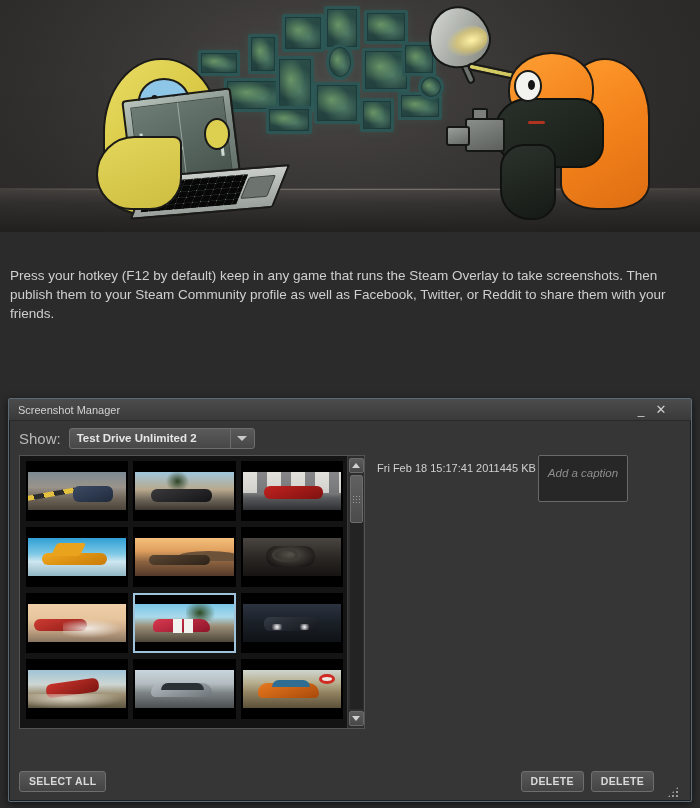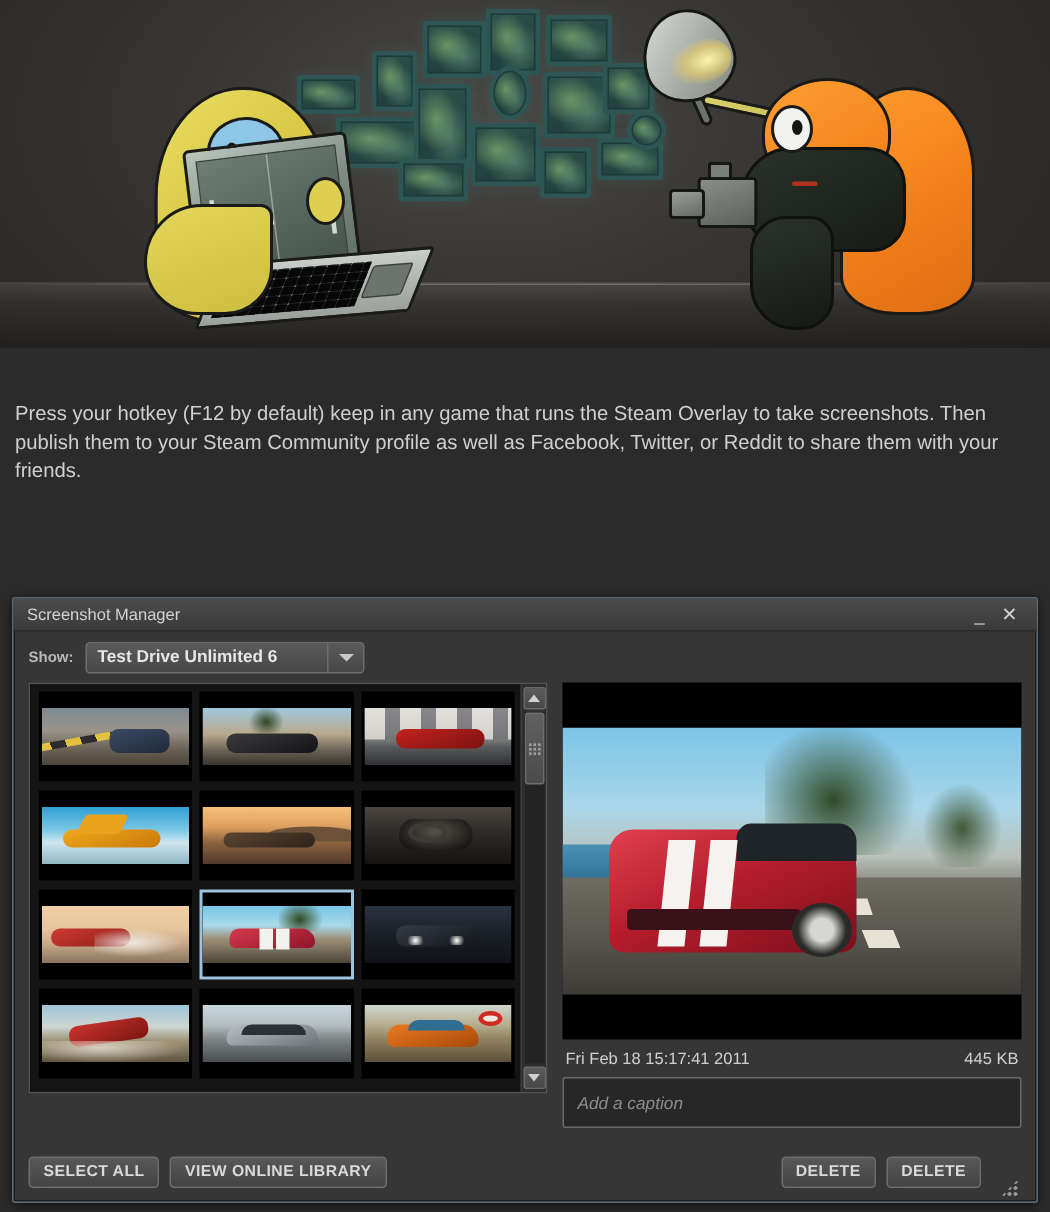--- a/index.html
+++ b/index.html
@@ -179,31 +179,31 @@
     background: #363636;
     border: 1px solid #5b6a77;
     border-radius: 2px;
     box-shadow: 0 0 0 1px #1d1d1d inset, 0 2px 8px rgba(0,0,0,.6);
     display: flex; flex-direction: column;
   }
   .sm-titlebar {
     height: 22px; flex: none;
     background: linear-gradient(180deg,#4c4c4c 0%, #3a3a3a 100%);
     border-bottom: 1px solid #2a2a2a;
-    display: flex; align-items: center; padding: 0 8px 0 9px;
+    display: flex; align-items: center; padding: 0 20px 0 9px;
   }
   .sm-title { font-size: 11px; color: #d2d2d2; flex: 1; }
   .win-btn {
     width: 20px; height: 18px; display: flex; align-items: center; justify-content: center;
     color: #cfcfcf; font-size: 13px; line-height: 1; cursor: default;
   }
   .win-btn.min { font-size: 12px; align-items: flex-end; padding-bottom: 3px; }
 
   .sm-toolbar { height: 34px; flex: none; display: flex; align-items: center; padding: 0 10px; gap: 8px; }
-  .show-label { font-size: 10px; color: #b9b9b9; font-weight: bold; }
+  .show-label { font-size: 15px; color: #b9b9b9; }
   .dropdown {
     width: 186px; height: 21px;
     background: linear-gradient(180deg,#5a5a5a 0%, #474747 100%);
     border: 1px solid #6d6d6d; border-radius: 3px;
     display: flex; align-items: center;
   }
   .dropdown .dd-value { flex: 1; padding: 0 7px; font-size: 11.5px; color: #e6e6e6; font-weight: bold; white-space: nowrap; overflow: hidden; }
   .dropdown .dd-arrow {
     width: 24px; height: 100%; border-left: 1px solid #6d6d6d;
     display: flex; align-items: center; justify-content: center;
@@ -258,21 +258,21 @@
     border: 1px solid #6d6d6d; border-radius: 2px;
     display: flex; align-items: center; justify-content: center;
   }
   .grip-dots {
     width: 9px; height: 9px;
     background-image: radial-gradient(#a9a9a9 40%, transparent 41%);
     background-size: 3px 3px; opacity: .85;
   }
 
   
-  .preview-pane { flex: 1; display: flex; flex-direction: column; min-width: 0; }
+  .preview-pane { flex: 1; display: flex; flex-direction: row; min-width: 0; }
   .preview-frame {
     height: 238px; flex: none; background: #000; position: relative; overflow: hidden;
   }
   .preview-frame .shot { position: absolute; left: 0; right: 0; top: 30px; bottom: 30px; overflow: hidden; }
   .meta-row { display: flex; justify-content: space-between; padding: 7px 2px 6px 2px; font-size: 11px; color: #d0d0d0; }
   .caption-box {
     height: 47px; background: #272727; border: 1px solid #6a6a6a; border-radius: 2px;
     padding: 7px 9px;
   }
   .caption-box .ph { font-size: 11.5px; font-style: italic; color: #8d8d8d; text-align: center; }
@@ -440,21 +440,21 @@
 
   <div class="sm-titlebar">
     <span class="sm-title">Screenshot Manager</span>
     <span class="win-btn min">_</span>
     <span class="win-btn">✕</span>
   </div>
 
   <div class="sm-toolbar">
     <span class="show-label">Show:</span>
     <div class="dropdown">
-      <span class="dd-value">Test Drive Unlimited 6</span>
+      <span class="dd-value">Test Drive Unlimited 2</span>
       <span class="dd-arrow">
           <i></i>
         </span>
     </div>
   </div>
 
   <div class="sm-main">
 
     <div class="thumb-pane">
       <div class="thumb-grid">
@@ -588,19 +588,18 @@
       </div>
 
       <div class="caption-box">
         <span class="ph">Add a caption</span>
       </div>
     </div>
   </div>
 
   <div class="sm-footer">
     <div class="btn">SELECT ALL</div>
-    <div class="btn">VIEW ONLINE LIBRARY</div>
     <div class="spacer"></div>
     <div class="btn">DELETE</div>
     <div class="btn">DELETE</div>
     <div class="resize-grip"></div>
   </div>
 </div>
 
 </body></html>

